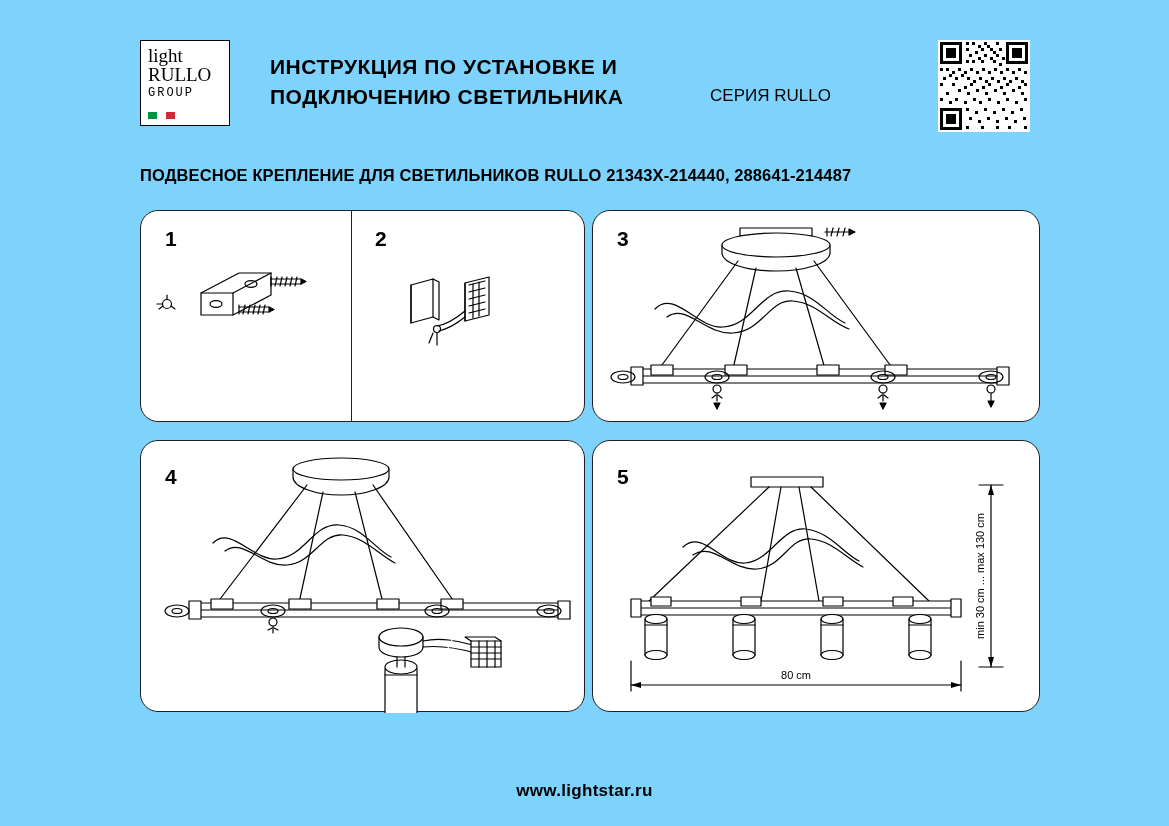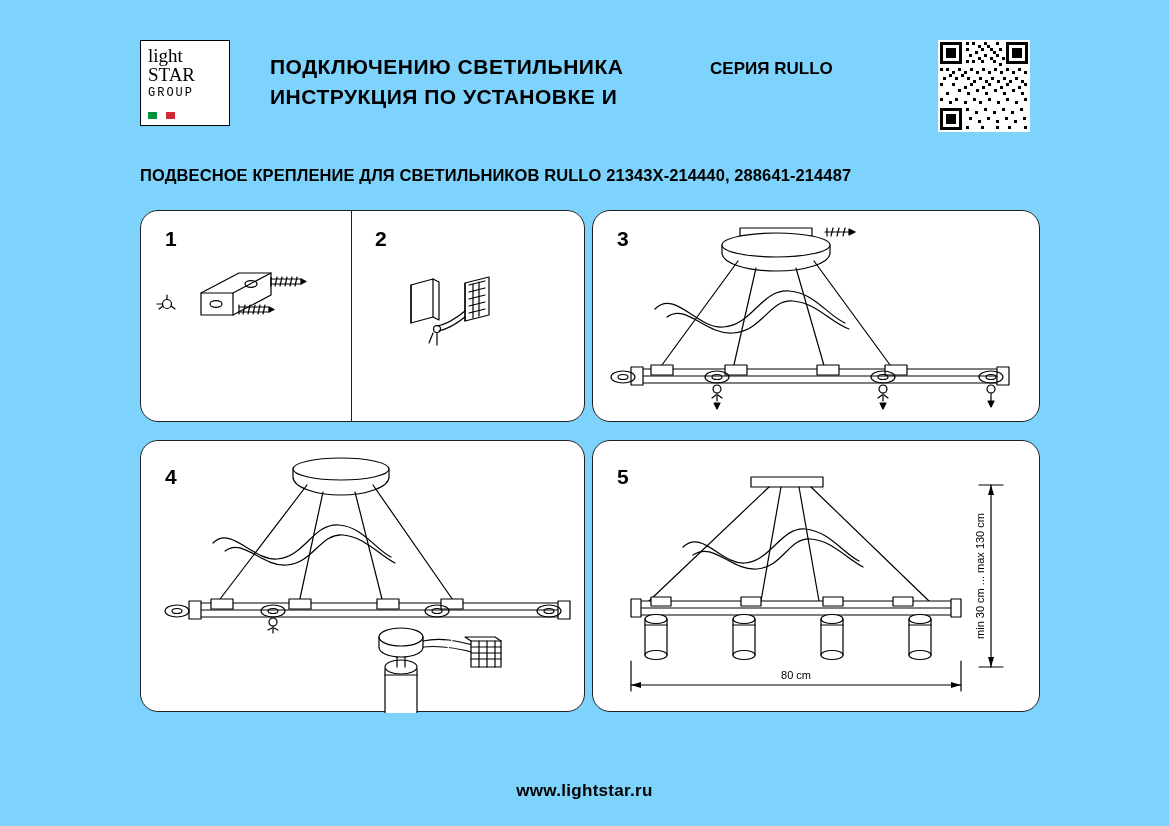--- a/index.html
+++ b/index.html
@@ -84,23 +84,24 @@
   }
 
   .meta-block {
     margin-left: 30px;
     width: 215px;
     padding-top: 14px;
     text-align: left;
   }
   .meta-line {
     font-size: 17px;
-    font-weight: bold;
+    font-weight: normal;
     line-height: 29px;
     color: #000;
+    margin-top: 27px;
   }
 
   .qr {
     margin-left: 18px;
     width: 92px; height: 92px;
     flex: none;
     position: relative;
     background: #fff;
   }
 
@@ -164,32 +165,32 @@
 </style>
 </head>
 <body>
 
 <div class="page">
 
   <div class="header">
 
     <div class="logo-box">
       <div class="logo-line">light</div>
-      <div class="logo-line">STAR</div>
+      <div class="logo-line">RULLO</div>
       <div class="logo-group">GROUP</div>
       <div class="logo-flag">
         <i class="flag-g"></i>
           <i class="flag-w"></i>
           <i class="flag-r"></i>
       </div>
     </div>
 
     <div class="title-block">
+      <div class="title-line">ИНСТРУКЦИЯ ПО УСТАНОВКЕ И</div>
       <div class="title-line">ПОДКЛЮЧЕНИЮ СВЕТИЛЬНИКА</div>
-      <div class="title-line">ИНСТРУКЦИЯ ПО УСТАНОВКЕ И</div>
     </div>
 
     <div class="meta-block">
       <div class="meta-line">СЕРИЯ RULLO</div>
     </div>
 
     <div class="qr">
       <svg viewBox="0 0 92 92" width="92" height="92" aria-hidden="true">
         <rect x="0" y="0" width="92" height="92" fill="#fff"></rect>
         <g fill="#000">

